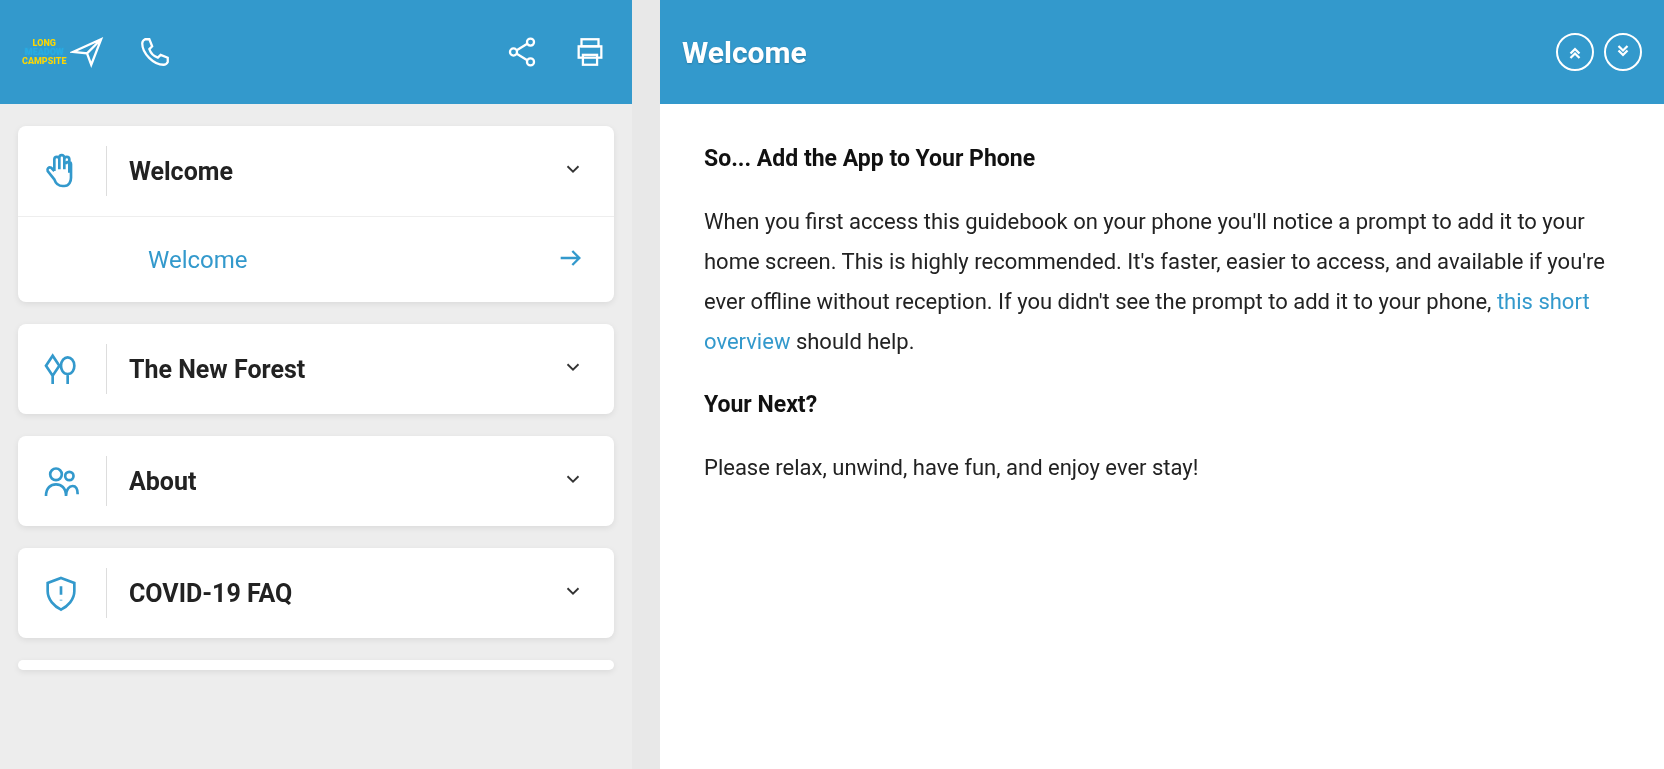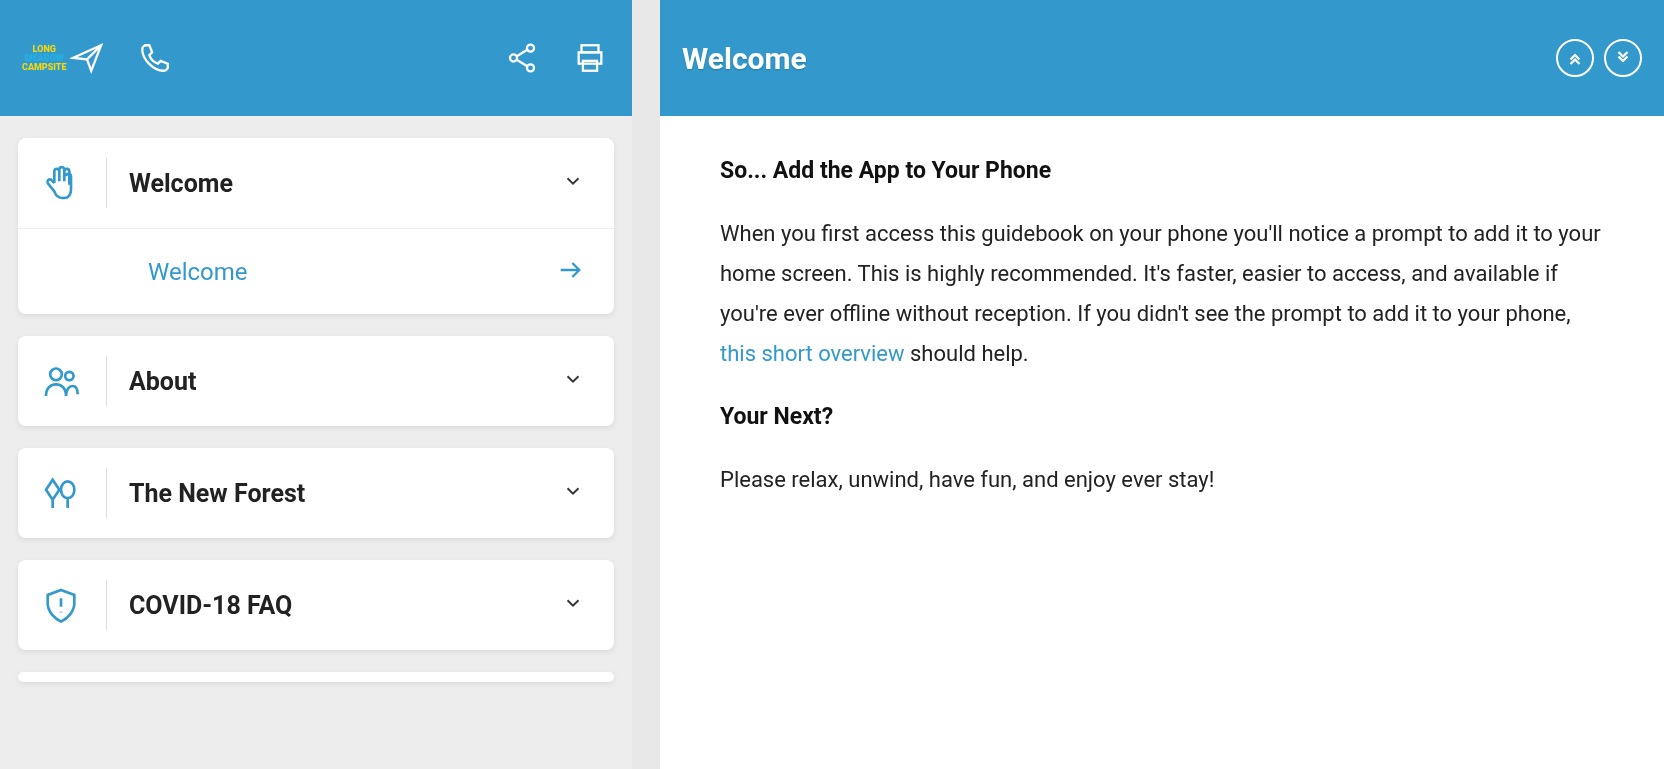--- a/index.html
+++ b/index.html
@@ -22,21 +22,21 @@
     flex: 1;
     height: 100%;
     display: flex;
     flex-direction: column;
     background: #fff;
     margin-left: 28px;
   }
   .header {
     background: #3399cc;
     color: #fff;
-    height: 116px;
+    height: 104px;
     display: flex;
     align-items: center;
     padding: 0 22px;
     flex-shrink: 0;
   }
   .logo-inner {
     font-size: 9px;
     font-weight: 800;
     line-height: 1;
     text-align: center;
@@ -129,21 +129,21 @@
   }
   .card-sub-title {
     font-size: 24px;
     color: #3399cc;
     flex:1;
   }
   .arrow-right svg { width:28px;height:28px;stroke:#3399cc;fill:none;stroke-width:2;}
   .content-area {
     flex:1;
     overflow-y:auto;
-    padding: 34px 60px;
+    padding: 34px 44px;
     font-size: 22px;
     line-height: 1.82;
     color: #222;
   }
   .content-area h3 {
     font-size: 23px;
     font-weight: 700;
     margin-bottom: 22px;
     margin-top: 18px;
     color: #111;
@@ -233,61 +233,61 @@
               <path d="M4 12 H20 M14 6 L20 12 L14 18"></path>
             </svg>
         </div>
       </div>
     </div>
 
     <div class="card">
       <div class="card-header">
         <div class="card-icon">
           <svg viewBox="0 0 24 24">
+              <path d="M7 21 V16 M7 16 L3 10 L7 4 L11 10 Z M16 21 V15 M16 15 C13 15 12 12 12 10 C12 7 14 5 16 5 C18 5 20 7 20 10 C20 12 19 15 16 15 Z"></path>
+            </svg>
+        </div>
+        <div class="card-divider"></div>
+        <div class="card-title">The New Forest</div>
+        <div class="chevron">
+          <svg viewBox="0 0 24 24">
+              <path d="M6 9 L12 15 L18 9"></path>
+            </svg>
+        </div>
+      </div>
+    </div>
+
+    <div class="card">
+      <div class="card-header">
+        <div class="card-icon">
+          <svg viewBox="0 0 24 24">
               <circle cx="9" cy="8" r="3.5"></circle>
               <circle cx="17" cy="9" r="2.5"></circle>
               <path d="M3 21 C3 16 6 14 9 14 C12 14 15 16 15 21 M15 21 C15 17 17 15 19 15 C21 15 22 17 22 20"></path>
             </svg>
         </div>
         <div class="card-divider"></div>
         <div class="card-title">About</div>
         <div class="chevron">
           <svg viewBox="0 0 24 24">
               <path d="M6 9 L12 15 L18 9"></path>
             </svg>
         </div>
       </div>
     </div>
 
     <div class="card">
       <div class="card-header">
         <div class="card-icon">
           <svg viewBox="0 0 24 24">
-              <path d="M7 21 V16 M7 16 L3 10 L7 4 L11 10 Z M16 21 V15 M16 15 C13 15 12 12 12 10 C12 7 14 5 16 5 C18 5 20 7 20 10 C20 12 19 15 16 15 Z"></path>
+              <path d="M12 3 L20 6 V11 C20 16 16 20 12 22 C8 20 4 16 4 11 V6 Z M12 8 V13 M12 16 V16.5"></path>
             </svg>
         </div>
         <div class="card-divider"></div>
-        <div class="card-title">The New Forest</div>
-        <div class="chevron">
-          <svg viewBox="0 0 24 24">
-              <path d="M6 9 L12 15 L18 9"></path>
-            </svg>
-        </div>
-      </div>
-    </div>
-
-    <div class="card">
-      <div class="card-header">
-        <div class="card-icon">
-          <svg viewBox="0 0 24 24">
-              <path d="M12 3 L20 6 V11 C20 16 16 20 12 22 C8 20 4 16 4 11 V6 Z M12 8 V13 M12 16 V16.5"></path>
-            </svg>
-        </div>
-        <div class="card-divider"></div>
-        <div class="card-title">COVID-18 FAQ</div>
+        <div class="card-title">COVID-19 FAQ</div>
         <div class="chevron">
           <svg viewBox="0 0 24 24">
               <path d="M6 9 L12 15 L18 9"></path>
             </svg>
         </div>
       </div>
     </div>
 
     <div class="card" style="height:10px"></div>
   </div>

